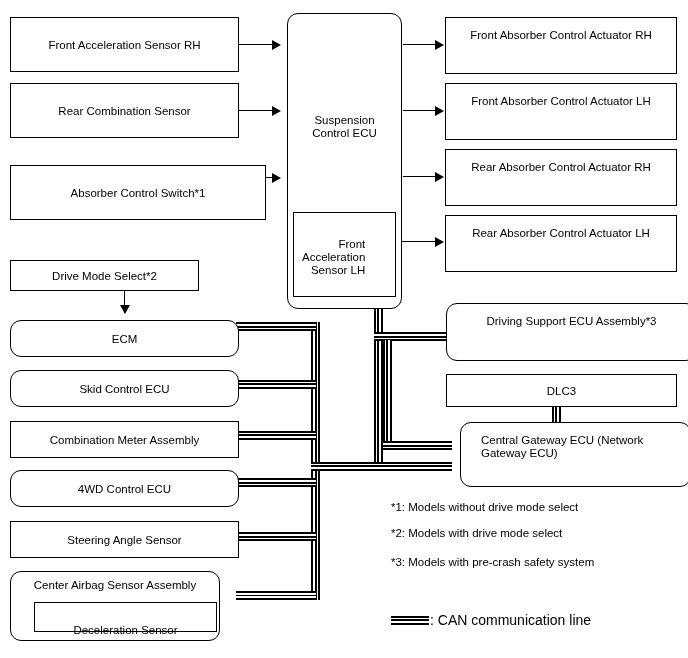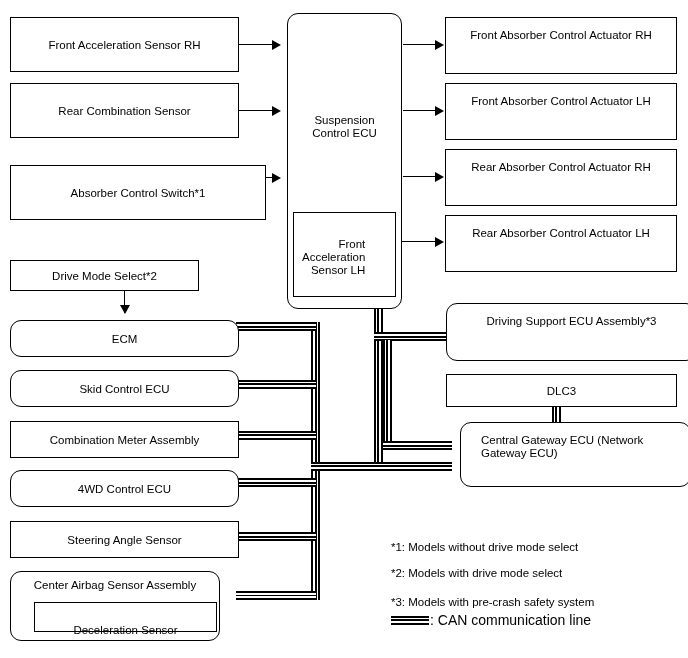--- a/index.html
+++ b/index.html
@@ -104,21 +104,20 @@
       #000 7px, #000 9px);
   }
 
   
   .note {
     position: absolute;
     font-size: 11.5px;
     line-height: 14px;
     white-space: nowrap;
     z-index: 30;
-    margin-top: 40px;
   }
   .legend-wrap {
     position: absolute;
     display: flex;
     align-items: center;
     font-size: 14px;
     z-index: 30;
   }
   .legend-swatch {
     width: 38px;

